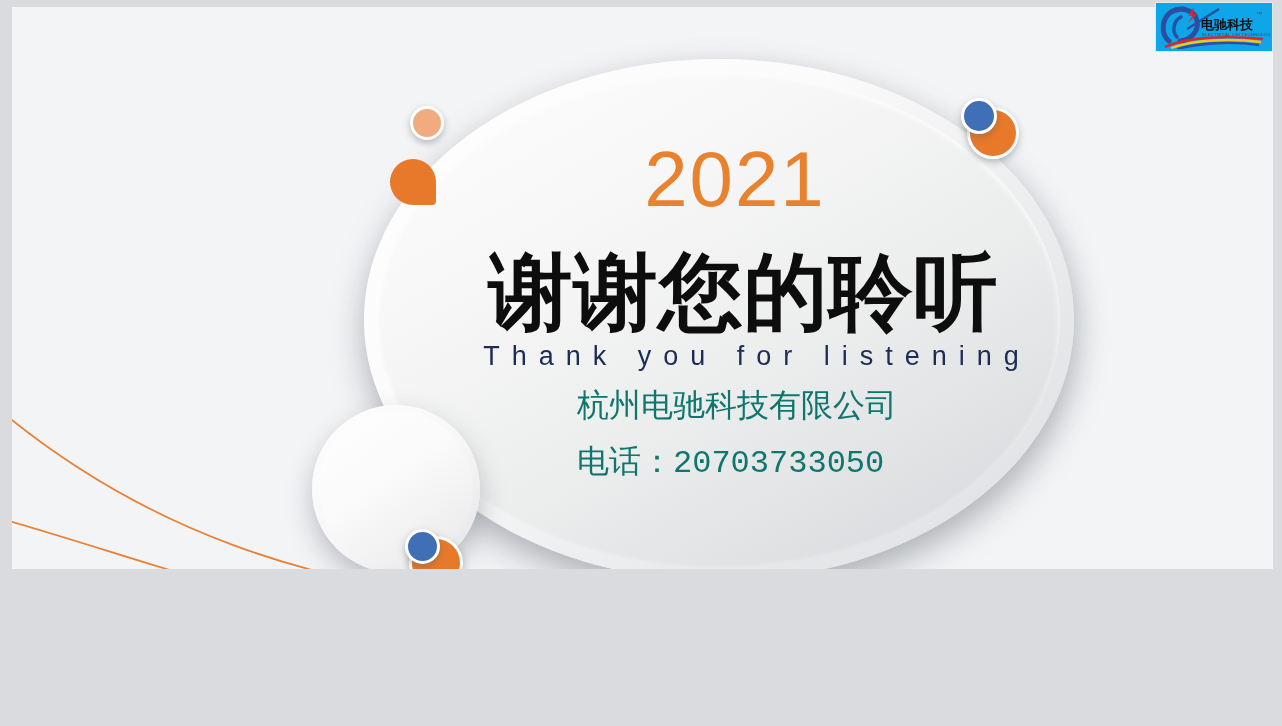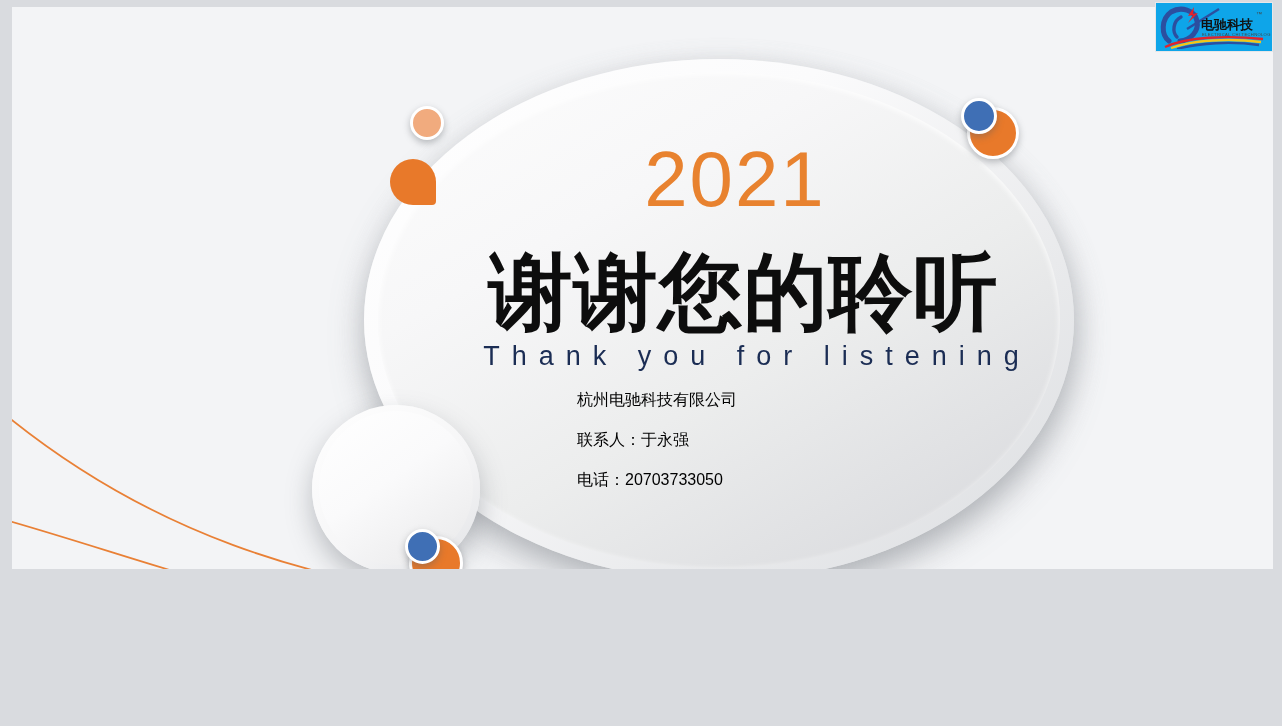--- a/index.html
+++ b/index.html
@@ -207,27 +207,27 @@
     line-height: 1.2;
   }
 
   #contact-block {
     position: absolute;
     left: 565px;
     top: 385px;
     z-index: 20;
   }
   .contact-line {
-    font-size: 16px;
-    color: #000000;
+    font-size: 32px;
+    color: #0f766e;
     font-weight: 400;
     line-height: 1;
     margin-bottom: 24px;
     white-space: nowrap;
-    font-family: Liberation Sans, sans-serif;
+    font-family: Liberation Mono, monospace;
   }
 
   
   #logo {
     position: absolute;
     right: 9px;
     top: 2px;
     width: 118px;
     height: 50px;
     background: #0ea5e9;
@@ -274,21 +274,20 @@
     </svg>
 
     <div class="text-stack">
       <div id="year-label">2021</div>
       <div id="main-title">谢谢您的聆听</div>
       <div id="subtitle-en">Thank you for listening</div>
     </div>
 
     <div id="contact-block">
       <div class="contact-line">杭州电驰科技有限公司</div>
-      <div class="contact-line">联系人：于永强</div>
       <div class="contact-line">电话：20703733050</div>
     </div>
 
   </div>
 
   <div id="logo">
     <svg width="114" height="46" viewBox="0 0 114 46">
 
       <path d="M 12 38 C 4 32 4 16 14 9 C 24 3 38 7 40 18 C 42 28 34 37 23 38" fill="none" stroke="#2b4fa0" stroke-width="5" stroke-linecap="round"></path>
       <path d="M 20 34 C 15 29 16 18 24 14" fill="none" stroke="#2b4fa0" stroke-width="3.4" stroke-linecap="round"></path>

